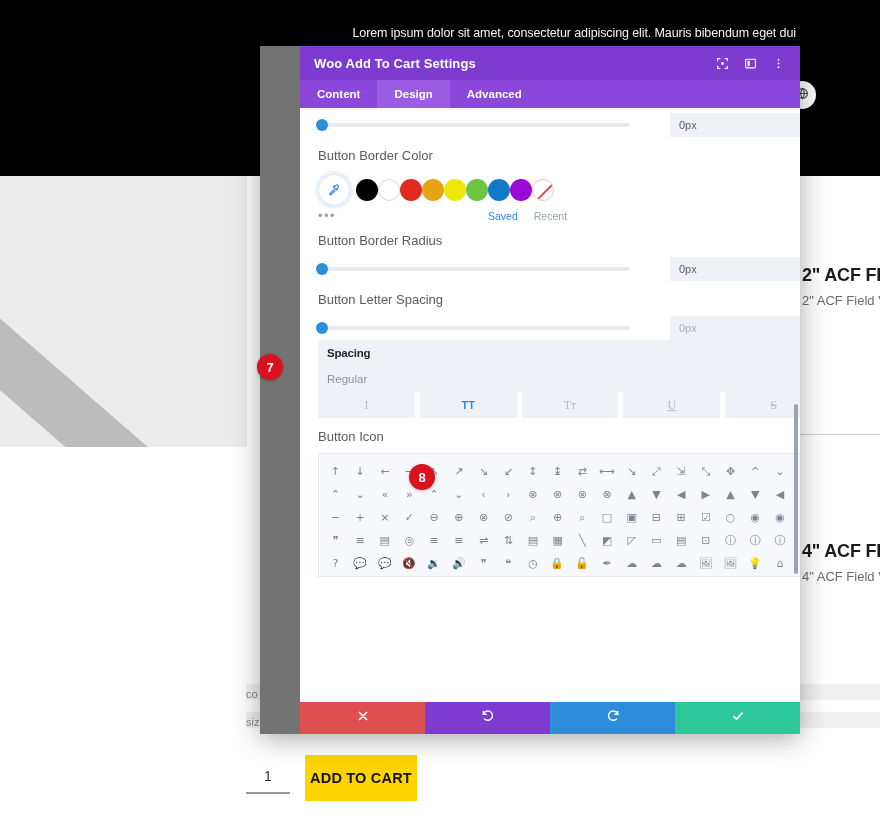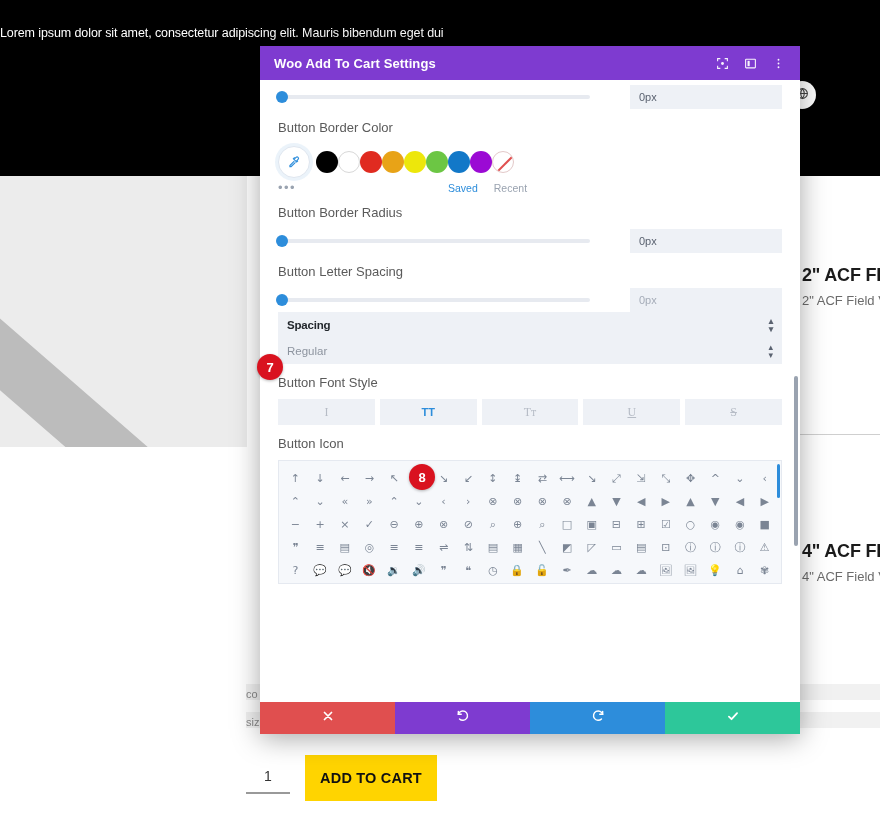--- a/index.html
+++ b/index.html
@@ -16,21 +16,21 @@
     overflow: hidden;
   }
 
   
   .bg-hero {
     position: absolute; left: 0; top: 0; width: 880px; height: 176px;
     background: #000;
   }
   .bg-hero-text {
     position: absolute; left: 0; top: 26px; width: 796px;
-    text-align: left;
+    text-align: right;
     color: #ffffff;
     font-size: 12.5px;
     font-family: "Liberation Sans", sans-serif;
     letter-spacing: -0.1px;
     white-space: nowrap;
   }
 
   .bg-body {
     position: absolute; left: 0; top: 176px; width: 880px; height: 656px;
     background: #ffffff;
@@ -100,21 +100,21 @@
   .qty-box {
     position: absolute; left: 246px; top: 760px;
     width: 44px; height: 34px;
     border-bottom: 2px solid #999;
     display: flex; align-items: center; justify-content: center;
     font-size: 14px; color: #333;
     font-family: "Liberation Sans", sans-serif;
   }
   .atc-btn {
     position: absolute; left: 305px; top: 755px;
-    width: 132px; height: 46px;
+    width: 112px; height: 46px;
     background: #ffd400;
     color: #111;
     font-family: "Liberation Sans", sans-serif;
     font-weight: bold;
     font-size: 14.5px;
     letter-spacing: 0.2px;
     display: flex; align-items: center; justify-content: center;
     border: none;
     cursor: pointer;
   }
@@ -135,20 +135,21 @@
 
   
   .modal {
     position: absolute; left: 260px; top: 46px;
     width: 540px; height: 688px;
     background: #737373;
     box-shadow: 0 4px 26px rgba(0,0,0,.35);
     z-index: 10;
     display: flex; flex-direction: column;
     overflow: hidden;
+    padding-left: 40px;
   }
   .modal-header {
     height: 34px;
     background: #7e3bd0;
     display: flex; align-items: center;
     padding: 0 14px;
     flex: none;
   }
   .modal-title {
     color: #fff; font-weight: bold; font-size: 13px;
@@ -434,20 +435,25 @@
         <span class="hdr-ico">
           <svg viewBox="0 0 24 24" fill="#fff">
             <circle cx="12" cy="5" r="1.7"></circle>
               <circle cx="12" cy="12" r="1.7"></circle>
               <circle cx="12" cy="19" r="1.7"></circle>
           </svg>
         </span>
       </div>
     </div>
 
+    <div class="modal-tabs">
+      <div class="tab">Content</div>
+      <div class="tab active">Design</div>
+      <div class="tab">Advanced</div>
+    </div>
 
     <div class="modal-body">
       <div class="modal-sb"></div>
       <div class="scroll-inner">
 
         <div class="field">
           <div class="field-label">Button Border Width</div>
           <div class="slider-row">
             <div class="slider-track">
               <div class="slider-knob"></div>
@@ -510,21 +516,20 @@
         </div>
 
         <div class="field">
           <div class="sel">
             <span>Regular</span>
             <span class="sel-arrow">▴<br>▾</span>
           </div>
         </div>
 
         <div class="field">
-          <div class="field-label">Button Font Style</div>
           <div class="fs-row">
             <div class="fs-btn">I</div>
             <div class="fs-btn active">TT</div>
             <div class="fs-btn">Tᴛ</div>
             <div class="fs-btn" style="text-decoration:underline">U</div>
             <div class="fs-btn" style="text-decoration:line-through">S</div>
           </div>
         </div>
 
 

